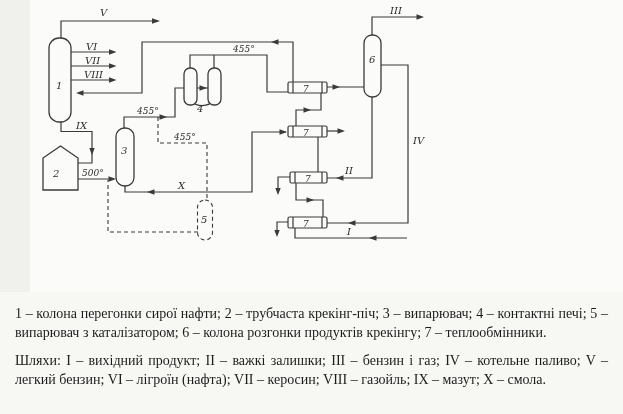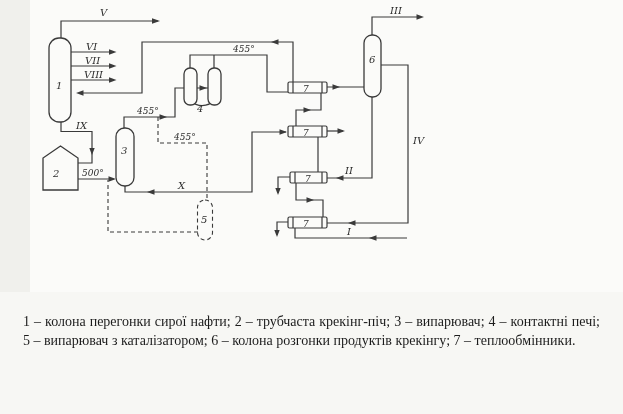--- a/index.html
+++ b/index.html
@@ -16,21 +16,21 @@
     font-style:italic;
     fill:#2e2e2e;
   }
   .lbl{font-size:10px;}
   .sm{font-size:9px;}
   .caption{
     position:absolute;left:7px;top:296px;width:609px;
     color:#1c1c1c;font-size:14px;line-height:19.3px;
     text-align:justify;
   }
-  .caption p{margin:16px;padding:0;}
+  .caption p{margin:8px;padding:0;}
 </style>
 </head>
 <body>
 
 <div class="left-strip"></div>
 <div class="figure-area"></div>
 
 <svg width="623" height="292" viewBox="0 0 623 292">
 
   <g stroke="#3a3a3a" stroke-width="1.2" fill="none">
@@ -135,13 +135,14 @@
 
     <text class="sm" x="233" y="52">455°</text>
     <text class="sm" x="137" y="114">455°</text>
     <text class="sm" x="174" y="140">455°</text>
     <text class="sm" x="82" y="176">500°</text>
   </g>
 </svg>
 
 <div class="caption">
   <p>1 – колона перегонки сирої нафти; 2 – трубчаста крекінг-піч; 3 – випарювач; 4 – контактні печі; 5 – випарювач з каталізатором; 6 – колона розгонки продуктів крекінгу; 7 – теплообмінники.</p>
+  <p>Шляхи: I – вихідний продукт; II – важкі залишки; III – бензин і газ; IV – котельне паливо; V – легкий бензин; VI – лігроїн (нафта); VII – керосин; VIII – газойль; IX – мазут; X – смола.</p>
 </div>
 
 </body></html>

